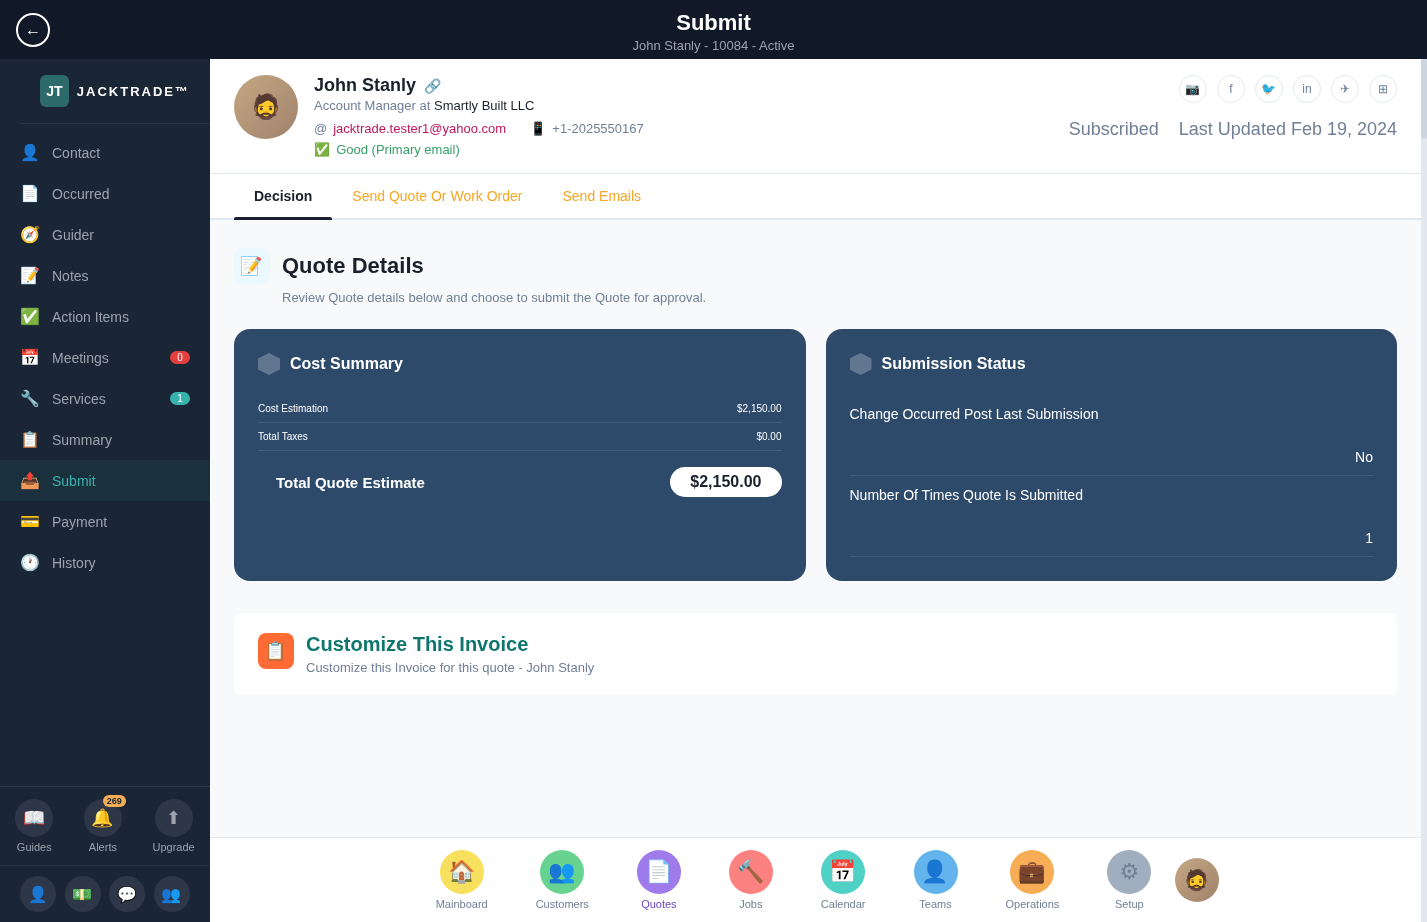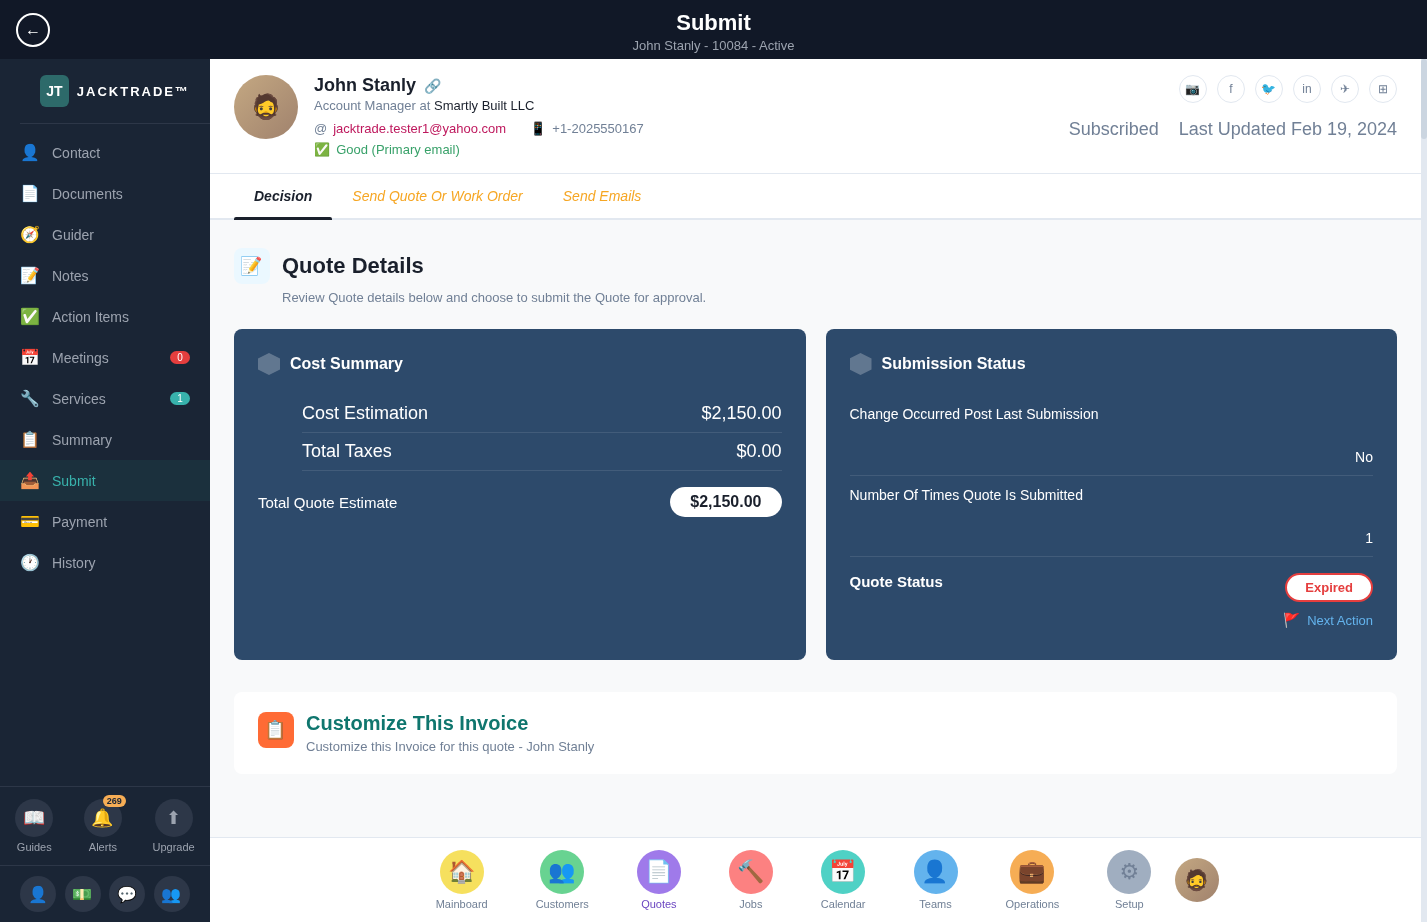--- a/index.html
+++ b/index.html
@@ -166,21 +166,20 @@
       padding: 0 24px;
       border-bottom: 2px solid #e2e8f0;
       flex-shrink: 0;
     }
     .tab {
       padding: 14px 20px;
       font-size: 14px;
       cursor: pointer;
       color: #f6a623;
       position: relative;
-      font-style: italic;
     }
     .tab.active {
       color: #1a202c;
       font-weight: 600;
     }
     .tab.active::after {
       content: '';
       position: absolute;
       bottom: -2px;
       left: 0; right: 0;
@@ -217,42 +216,41 @@
     
     .cards-row {
       display: grid;
       grid-template-columns: 1fr 1fr;
       gap: 20px;
       margin-bottom: 32px;
     }
 
     .card-dark {
       background: #2d4a6b;
-      border-radius: 8px;
+      border-radius: 16px;
       padding: 24px;
       color: white;
     }
     .card-title {
       display: flex; align-items: center; gap: 10px;
       font-size: 16px; font-weight: 600; margin-bottom: 20px;
     }
 
     .cost-row {
       display: flex; justify-content: space-between;
       padding: 8px 0;
-      font-size: 18px;
+      font-size: 10px;
       border-bottom: 1px solid rgba(255,255,255,0.1);
-      margin-left: 44px;
     }
     .cost-row:last-of-type { border-bottom: none; }
     .total-row {
       display: flex; justify-content: space-between; align-items: center;
       margin-top: 16px;
     }
-    .total-label { font-size: 15px; font-weight: 400; }
+    .total-label { font-size: 15px; font-weight: 700; margin-left: 18px; }
     .total-value {
       background: white;
       color: #1a202c;
       border-radius: 20px;
       padding: 6px 20px;
       font-size: 16px;
       font-weight: 700;
     }
 
     .status-row {
@@ -393,21 +391,21 @@
       <span class="logo-text">JACKTRADE™</span>
     </div>
 
     <div class="sidebar-nav">
       <div class="nav-item">
         <span class="nav-icon">👤</span>
         <span>Contact</span>
       </div>
       <div class="nav-item">
         <span class="nav-icon">📄</span>
-        <span>Documents</span>
+        <span>Occurred</span>
       </div>
       <div class="nav-item">
         <span class="nav-icon">🧭</span>
         <span>Guider</span>
       </div>
       <div class="nav-item">
         <span class="nav-icon">📝</span>
         <span>Notes</span>
       </div>
       <div class="nav-item">
@@ -561,30 +559,20 @@
             <span>Submission Status</span>
           </div>
           <div class="status-row">
             <span class="label">Change Occurred Post Last Submission</span>
             <span class="value">No</span>
           </div>
           <div class="status-row">
             <span class="label">Number Of Times Quote Is Submitted</span>
             <span class="value">1</span>
           </div>
-          <div class="quote-status-row">
-            <span class="quote-status-label">Quote Status</span>
-            <div class="status-right">
-              <span class="expired-badge">Expired</span>
-              <div class="next-action">
-                <span class="flag-icon">🚩</span>
-                <span>Next Action</span>
-              </div>
-            </div>
-          </div>
         </div>
 
       </div>
 
       <div class="customize-section">
         <div class="customize-left">
           <div class="customize-icon">📋</div>
           <div>
             <div class="customize-title">Customize This Invoice</div>
             <div class="customize-subtitle">Customize this Invoice for this quote - John Stanly</div>

